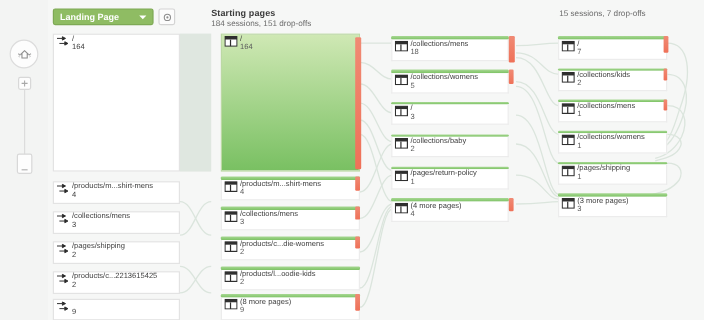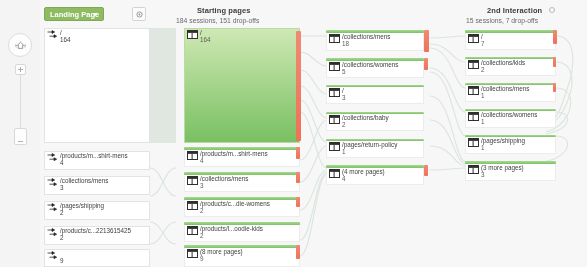--- a/index.html
+++ b/index.html
@@ -33,38 +33,38 @@
   }
   .zoom-handle{
     position:absolute;left:14px;top:128px;width:13px;height:17px;box-sizing:border-box;
     background:#fdfdfd;border:1px solid #d8d8d8;border-radius:2px;
     display:flex;align-items:flex-end;justify-content:center;padding-bottom:2px;
   }
   .tick{width:5px;height:1px;background:#b4b4b4;}
 
   
   .dimsel{
-    position:absolute;left:44px;top:7px;width:60px;height:14px;
+    position:absolute;left:44px;top:7px;width:84px;height:14px;
     background:#8fbc63;border:1px solid #7ea955;border-radius:2px;box-sizing:border-box;
     color:#ffffff;font-size:7.5px;font-weight:bold;
     display:flex;align-items:center;padding-left:5px;
   }
   .dimsel .caret{
     position:absolute;right:5px;top:5px;width:0;height:0;
     border-left:3px solid transparent;border-right:3px solid transparent;
     border-top:3px solid #ffffff;
   }
   .gear-btn{
     position:absolute;left:132px;top:7px;width:14px;height:14px;
     background:#fcfcfc;border:1px solid #d4d4d4;border-radius:2px;box-sizing:border-box;
     display:flex;align-items:center;justify-content:center;
   }
 
   .colhead{position:absolute;top:6px;}
-  .colhead .t{font-size:7.5px;font-weight:bold;color:#3c3c3c;letter-spacing:.1px;margin-left:21px;}
+  .colhead .t{font-size:7.5px;font-weight:bold;color:#3c3c3c;letter-spacing:.1px;}
   .colhead .s{font-size:6.8px;color:#6a6a6a;margin-top:2px;}
   .infodot{
     display:inline-block;width:6px;height:6px;border-radius:50%;
     border:1px solid #b9b9b9;box-sizing:border-box;margin-left:5px;
     vertical-align:middle;position:relative;top:-1px;
   }
 
   
   .node{position:absolute;box-sizing:border-box;}
   .node .lbl{position:absolute;left:15px;top:0px;font-size:6.3px;color:#3d3d3d;
@@ -170,24 +170,20 @@
       <circle cx="4.5" cy="4.5" r="2.6" fill="none" stroke="#8d8d8d" stroke-width="0.9"></circle>
       <circle cx="4.5" cy="4.5" r="0.9" fill="#8d8d8d"></circle>
     </svg>
   </div>
 
   <div class="colhead" style="left:176px;">
     <div class="t">Starting pages</div>
     <div class="s">184 sessions, 151 drop-offs</div>
   </div>
   <div class="colhead" style="left:466px;">
-    <div class="t">
-      <span>2nd Interaction</span>
-      <span class="infodot"></span>
-    </div>
     <div class="s">15 sessions, 7 drop-offs</div>
   </div>
 
   <div class="node plain" style="left:44px;top:28px;width:106px;height:115px;">
     <span class="ico">
       <svg width="11" height="9" viewBox="0 0 11 9">
         <path d="M0.5,2 L5,2 M5,2 L5,0.6 L7.6,2 L5,3.4 Z" fill="#2a2a2a" stroke="#2a2a2a" stroke-width="0.8"></path>
         <path d="M2.5,6.2 L7,6.2 M7,6.2 L7,4.8 L9.6,6.2 L7,7.6 Z" fill="#2a2a2a" stroke="#2a2a2a" stroke-width="0.8"></path>
       </svg>
     </span>

